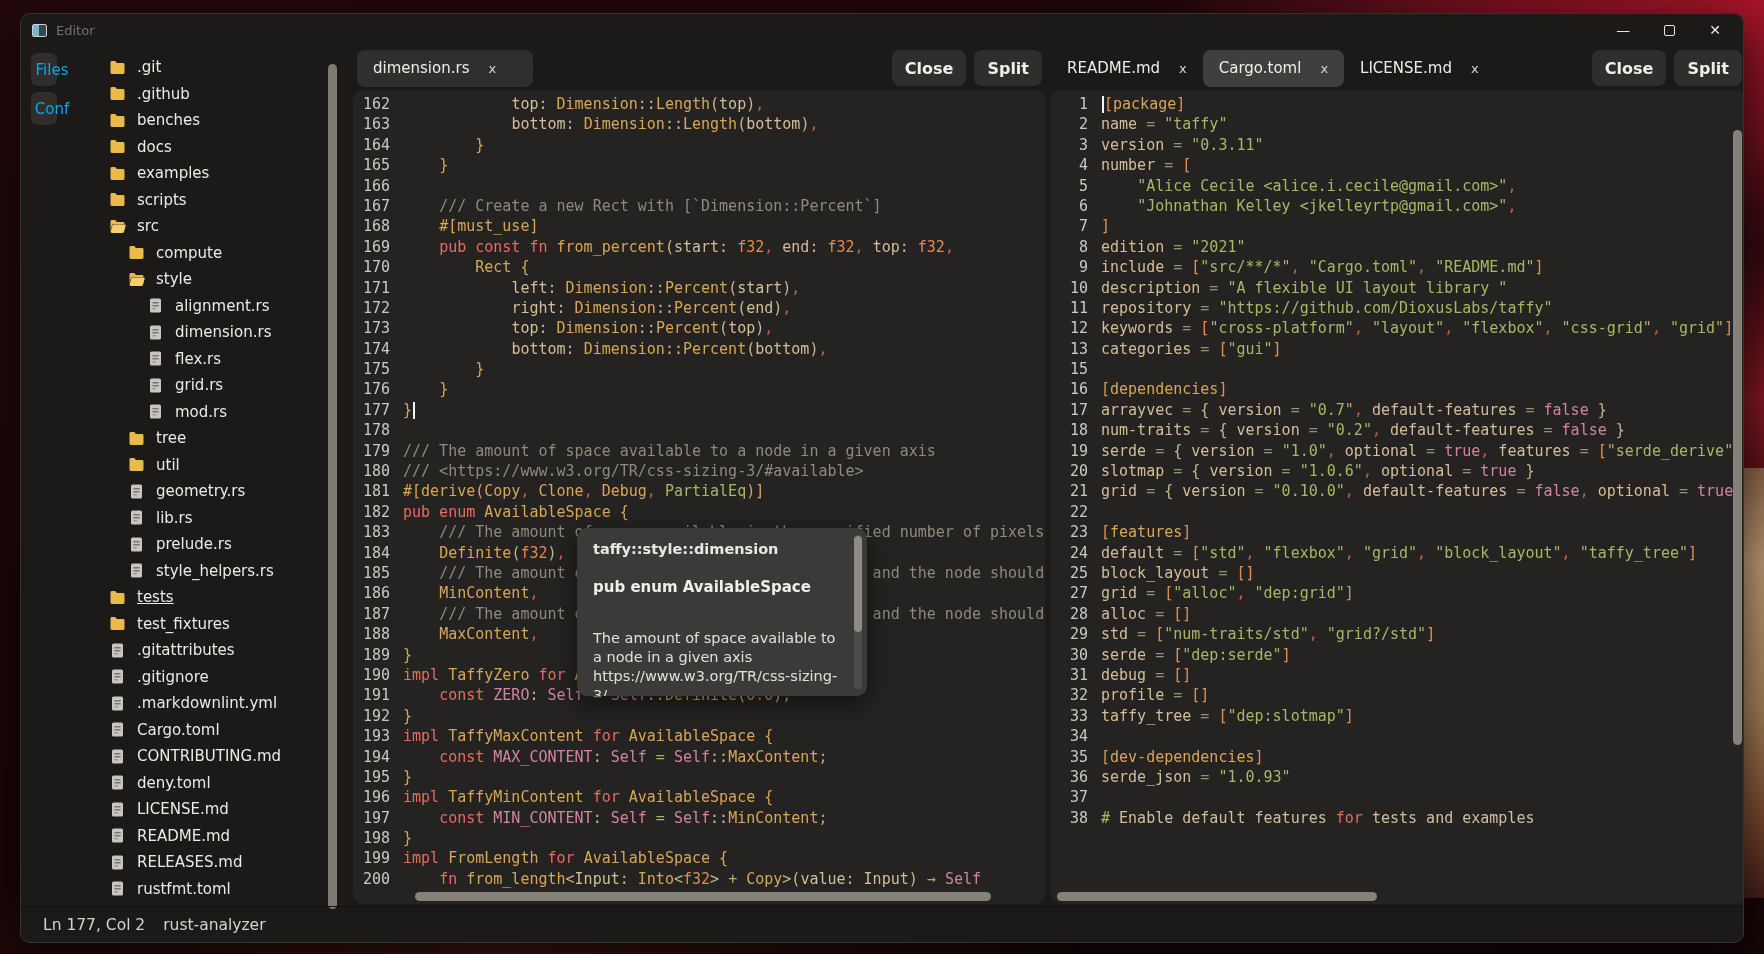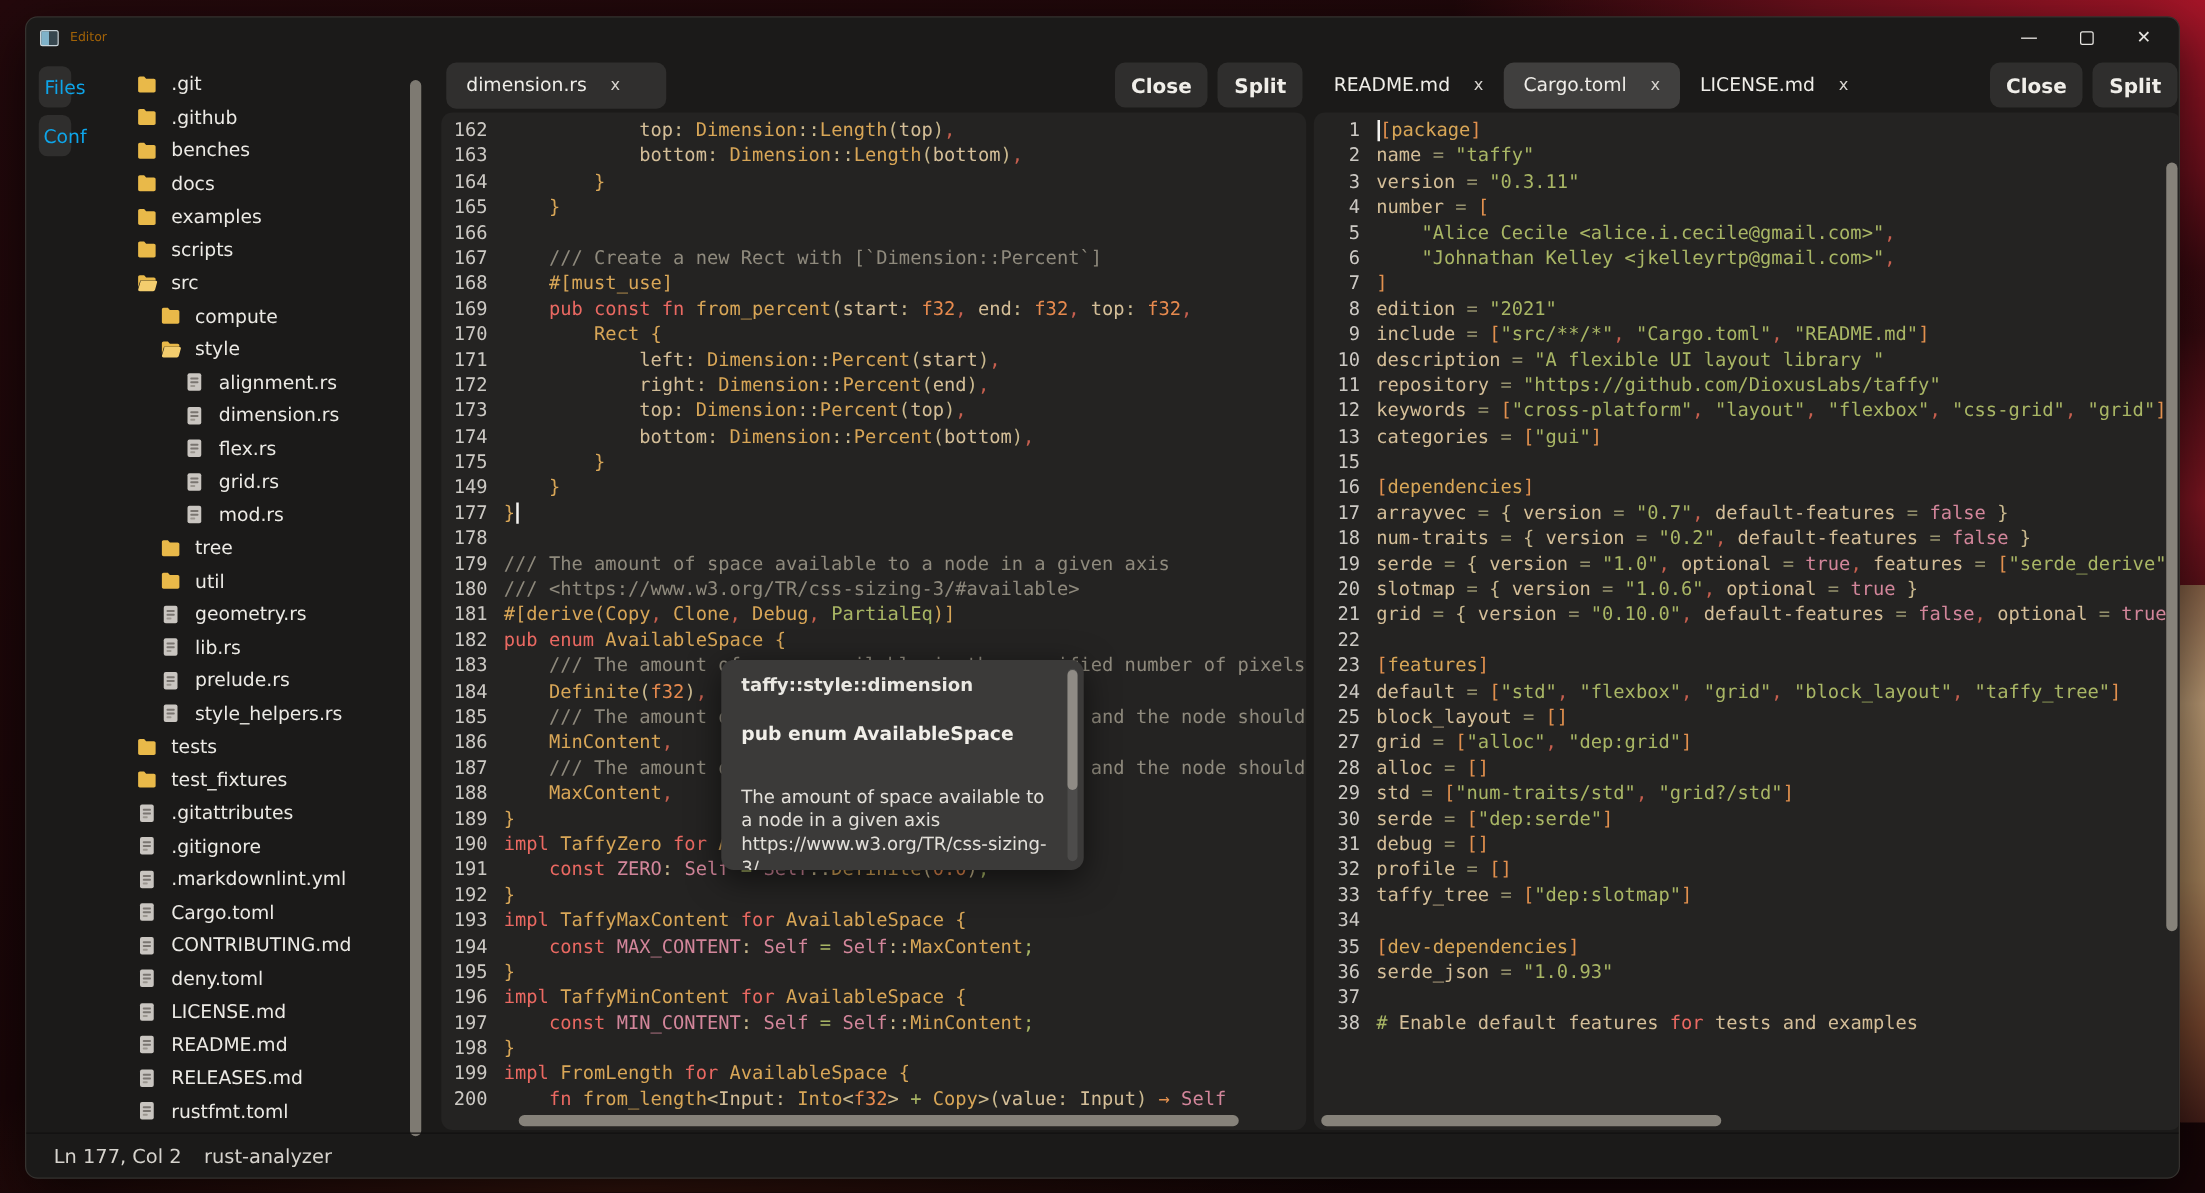--- a/index.html
+++ b/index.html
@@ -18,21 +18,21 @@
     border-radius:5px 0 0 5px; opacity:.92; }
 
   
   .window { position:absolute; left:20px; top:13px; width:1724px; height:930px;
     background:#1b1a19; border:1px solid #35322f; border-radius:10px; overflow:hidden;
     box-shadow:0 14px 46px rgba(0,0,0,.65); }
 
   .titlebar { position:absolute; left:0; top:0; width:100%; height:32px; display:flex; align-items:center; }
   .app-icon { width:15px; height:13px; margin-left:11px; border:1px solid #c8d4da; border-radius:2px;
     background:linear-gradient(90deg,#7fb2c9 0 45%, #37474f 45% 100%); }
-  .title-text { color:#a16207; font-size:10px; margin-left:9px; }
+  .title-text { color:#737373; font-size:13px; margin-left:9px; }
   .win-controls { margin-left:auto; display:flex; align-items:center; gap:34px; padding-right:22px; }
   .win-btn { color:#e8e6e2; font-size:14px; line-height:1; cursor:default; }
   .maximize-box { width:11px; height:11px; border:1.5px solid #e8e6e2; border-radius:2px; display:inline-block; }
 
   
   .rail-btn { position:absolute; left:10px; width:26px; height:33px; background:#2f2e2d; border-radius:7px;
     color:#0ea5e9; font-size:15px; display:flex; align-items:center; justify-content:center;padding-left:16px; }
   .rail-btn.files { top:39px; } .rail-btn.conf { top:78px; }
 
   
@@ -302,21 +302,21 @@
         <span class="tree-icon">
           <svg width="17" height="17" viewBox="0 0 17 17">
             <rect x="3" y="1.5" width="11" height="14" rx="1.6" fill="#c9c5c0"></rect>
             <rect x="5.2" y="5" width="6.6" height="1.5" rx=".7" fill="#7a7570"></rect>
             <rect x="5.2" y="8" width="6.6" height="1.5" rx=".7" fill="#7a7570"></rect>
             <rect x="5.2" y="11" width="4" height="1.5" rx=".7" fill="#9b968f"></rect>
           </svg>
         </span>
         <span>style_helpers.rs</span>
       </div>
-      <div class="tree-row" style="padding-left: 18px;">
+      <div class="tree-row" style="padding-left: 18px; text-decoration: underline;">
         <span class="tree-icon">
           <svg width="17" height="17" viewBox="0 0 17 17">
             <path fill="#e9b949" d="M1.5 3.5c0-.8.6-1.4 1.4-1.4h3.4l1.6 1.8h6.2c.8 0 1.4.6 1.4 1.4v8.2c0 .8-.6 1.4-1.4 1.4H2.9c-.8 0-1.4-.6-1.4-1.4z"></path>
           </svg>
         </span>
         <span>tests</span>
       </div>
       <div class="tree-row" style="padding-left: 18px;">
         <span class="tree-icon">
           <svg width="17" height="17" viewBox="0 0 17 17">
@@ -457,21 +457,21 @@
           <div class="code-line"><span class="ln">166</span><span class="lc"></span></div>
           <div class="code-line"><span class="ln">167</span><span class="lc"><span class="tk-w">    </span><span class="tk-c">/// Create a new Rect with [`Dimension::Percent`]</span></span></div>
           <div class="code-line"><span class="ln">168</span><span class="lc"><span class="tk-w">    </span><span class="tk-m">#[must_use]</span></span></div>
           <div class="code-line"><span class="ln">169</span><span class="lc"><span class="tk-w">    </span><span class="tk-k">pub const fn </span><span class="tk-t">from_percent</span><span class="tk-p">(</span><span class="tk-f">start</span><span class="tk-p">: </span><span class="tk-n">f32</span><span class="tk-r">,</span><span class="tk-w"> </span><span class="tk-f">end</span><span class="tk-p">: </span><span class="tk-n">f32</span><span class="tk-r">,</span><span class="tk-w"> </span><span class="tk-f">top</span><span class="tk-p">: </span><span class="tk-n">f32</span><span class="tk-r">,</span></span></div>
           <div class="code-line"><span class="ln">170</span><span class="lc"><span class="tk-w">        </span><span class="tk-t">Rect {</span></span></div>
           <div class="code-line"><span class="ln">171</span><span class="lc"><span class="tk-w">            </span><span class="tk-f">left</span><span class="tk-p">: </span><span class="tk-t">Dimension</span><span class="tk-p">::</span><span class="tk-t">Percent</span><span class="tk-p">(</span><span class="tk-f">start</span><span class="tk-p">)</span><span class="tk-r">,</span></span></div>
           <div class="code-line"><span class="ln">172</span><span class="lc"><span class="tk-w">            </span><span class="tk-f">right</span><span class="tk-p">: </span><span class="tk-t">Dimension</span><span class="tk-p">::</span><span class="tk-t">Percent</span><span class="tk-p">(</span><span class="tk-f">end</span><span class="tk-p">)</span><span class="tk-r">,</span></span></div>
           <div class="code-line"><span class="ln">173</span><span class="lc"><span class="tk-w">            </span><span class="tk-f">top</span><span class="tk-p">: </span><span class="tk-t">Dimension</span><span class="tk-p">::</span><span class="tk-t">Percent</span><span class="tk-p">(</span><span class="tk-f">top</span><span class="tk-p">)</span><span class="tk-r">,</span></span></div>
           <div class="code-line"><span class="ln">174</span><span class="lc"><span class="tk-w">            </span><span class="tk-f">bottom</span><span class="tk-p">: </span><span class="tk-t">Dimension</span><span class="tk-p">::</span><span class="tk-t">Percent</span><span class="tk-p">(</span><span class="tk-f">bottom</span><span class="tk-p">)</span><span class="tk-r">,</span></span></div>
           <div class="code-line"><span class="ln">175</span><span class="lc"><span class="tk-w">        </span><span class="tk-t">}</span></span></div>
-          <div class="code-line"><span class="ln">149</span><span class="lc"><span class="tk-w">    </span><span class="tk-t">}</span></span></div>
+          <div class="code-line"><span class="ln">176</span><span class="lc"><span class="tk-w">    </span><span class="tk-t">}</span></span></div>
           <div class="code-line"><span class="ln">177</span><span class="lc"><span class="tk-t">}</span><span class="caret"></span></span></div>
           <div class="code-line"><span class="ln">178</span><span class="lc"></span></div>
           <div class="code-line"><span class="ln">179</span><span class="lc"><span class="tk-c">/// The amount of space available to a node in a given axis</span></span></div>
           <div class="code-line"><span class="ln">180</span><span class="lc"><span class="tk-c">/// &lt;https://www.w3.org/TR/css-sizing-3/#available&gt;</span></span></div>
           <div class="code-line"><span class="ln">181</span><span class="lc"><span class="tk-m">#[derive(</span><span class="tk-t">Copy</span><span class="tk-r">,</span><span class="tk-t"> Clone</span><span class="tk-r">,</span><span class="tk-t"> Debug</span><span class="tk-r">,</span><span class="tk-g"> PartialEq</span><span class="tk-m">)]</span></span></div>
           <div class="code-line"><span class="ln">182</span><span class="lc"><span class="tk-k">pub enum </span><span class="tk-t">AvailableSpace {</span></span></div>
           <div class="code-line"><span class="ln">183</span><span class="lc"><span class="tk-w">    </span><span class="tk-c">/// The amount of space available is the specified number of pixels</span></span></div>
           <div class="code-line"><span class="ln">184</span><span class="lc"><span class="tk-w">    </span><span class="tk-t">Definite</span><span class="tk-p">(</span><span class="tk-n">f32</span><span class="tk-p">)</span><span class="tk-r">,</span></span></div>
           <div class="code-line"><span class="ln">185</span><span class="lc"><span class="tk-w">    </span><span class="tk-c">/// The amount of space available is indefinite and the node should be laid out under a min-content constraint</span></span></div>
           <div class="code-line"><span class="ln">186</span><span class="lc"><span class="tk-w">    </span><span class="tk-t">MinContent</span><span class="tk-r">,</span></span></div>

